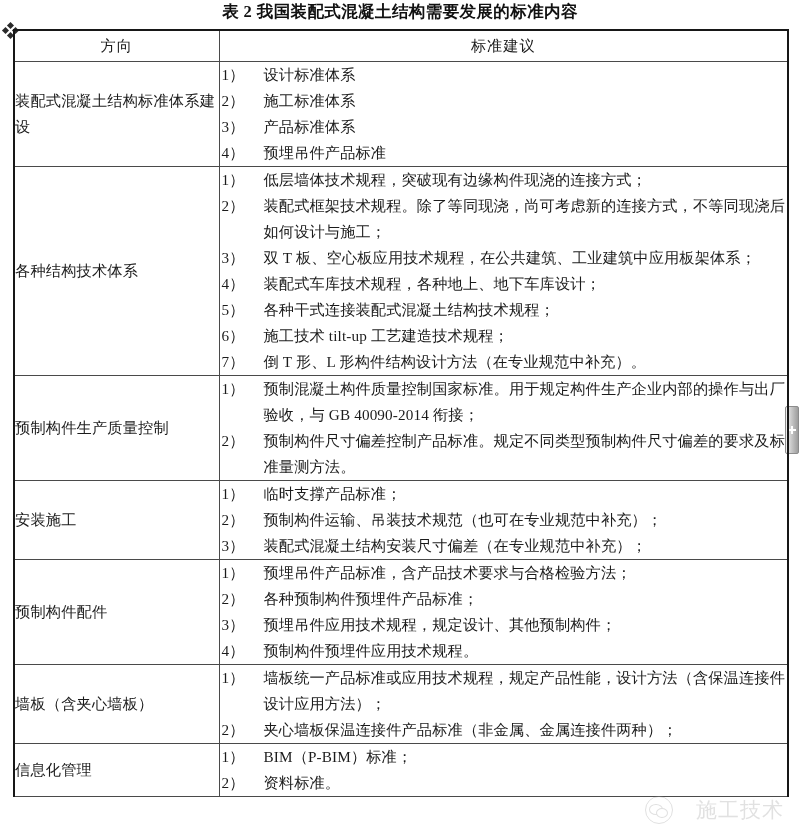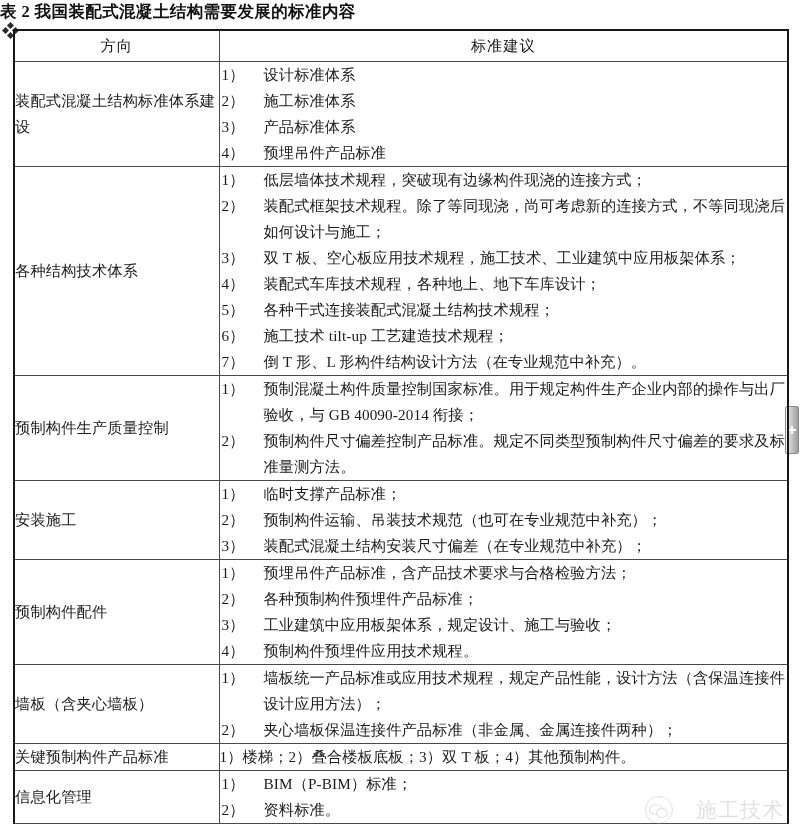--- a/index.html
+++ b/index.html
@@ -15,20 +15,21 @@
     font-family: "Liberation Serif", "DejaVu Serif", serif;
     color: #1a1a1a;
   }
 
   
   .doc-title {
     position: absolute;
     left: 0;
     top: 1px;
     width: 800px;
+    text-align: center;
     font-size: 16.5px;
     font-weight: bold;
     letter-spacing: 0.4px;
     line-height: 22px;
     white-space: nowrap;
     color: #111;
   }
 
   
   .corner-handle {
@@ -221,21 +222,21 @@
               <li><span class="marker">4）</span><span class="item-text">预埋吊件产品标准</span></li>
             </ol>
           </td>
         </tr>
         <tr>
           <td class="dir-cell">各种结构技术体系</td>
           <td class="rec-cell">
             <ol class="rec-list">
               <li><span class="marker">1）</span><span class="item-text">低层墙体技术规程，突破现有边缘构件现浇的连接方式；</span></li>
               <li><span class="marker">2）</span><span class="item-text">装配式框架技术规程。除了等同现浇，尚可考虑新的连接方式，不等同现浇后如何设计与施工；</span></li>
-              <li><span class="marker">3）</span><span class="item-text">双 T 板、空心板应用技术规程，施工技术、工业建筑中应用板架体系；</span></li>
+              <li><span class="marker">3）</span><span class="item-text">双 T 板、空心板应用技术规程，在公共建筑、工业建筑中应用板架体系；</span></li>
               <li><span class="marker">4）</span><span class="item-text">装配式车库技术规程，各种地上、地下车库设计；</span></li>
               <li><span class="marker">5）</span><span class="item-text">各种干式连接装配式混凝土结构技术规程；</span></li>
               <li><span class="marker">6）</span><span class="item-text">施工技术 tilt-up 工艺建造技术规程；</span></li>
               <li><span class="marker">7）</span><span class="item-text">倒 T 形、L 形构件结构设计方法（在专业规范中补充）。</span></li>
             </ol>
           </td>
         </tr>
         <tr>
           <td class="dir-cell">预制构件生产质量控制</td>
           <td class="rec-cell">
@@ -254,39 +255,31 @@
               <li><span class="marker">3）</span><span class="item-text">装配式混凝土结构安装尺寸偏差（在专业规范中补充）；</span></li>
             </ol>
           </td>
         </tr>
         <tr>
           <td class="dir-cell">预制构件配件</td>
           <td class="rec-cell">
             <ol class="rec-list">
               <li><span class="marker">1）</span><span class="item-text">预埋吊件产品标准，含产品技术要求与合格检验方法；</span></li>
               <li><span class="marker">2）</span><span class="item-text">各种预制构件预埋件产品标准；</span></li>
-              <li><span class="marker">3）</span><span class="item-text">工业建筑中应用板架体系，规定设计、施工与验收；</span></li>
+              <li><span class="marker">3）</span><span class="item-text">预埋吊件应用技术规程，规定设计、其他预制构件；</span></li>
               <li><span class="marker">4）</span><span class="item-text">预制构件预埋件应用技术规程。</span></li>
             </ol>
           </td>
         </tr>
         <tr>
           <td class="dir-cell">墙板（含夹心墙板）</td>
           <td class="rec-cell">
             <ol class="rec-list">
               <li><span class="marker">1）</span><span class="item-text">墙板统一产品标准或应用技术规程，规定产品性能，设计方法（含保温连接件设计应用方法）；</span></li>
               <li><span class="marker">2）</span><span class="item-text">夹心墙板保温连接件产品标准（非金属、金属连接件两种）；</span></li>
-            </ol>
-          </td>
-        </tr>
-        <tr>
-          <td class="dir-cell">关键预制构件产品标准</td>
-          <td class="rec-cell">
-            <ol class="rec-list inline">
-              <li><span class="item-text">1）楼梯；2）叠合楼板底板；3）双 T 板；4）其他预制构件。</span></li>
             </ol>
           </td>
         </tr>
         <tr>
           <td class="dir-cell">信息化管理</td>
           <td class="rec-cell">
             <ol class="rec-list">
               <li><span class="marker">1）</span><span class="item-text">BIM（P-BIM）标准；</span></li>
               <li><span class="marker">2）</span><span class="item-text">资料标准。</span></li>
             </ol>

